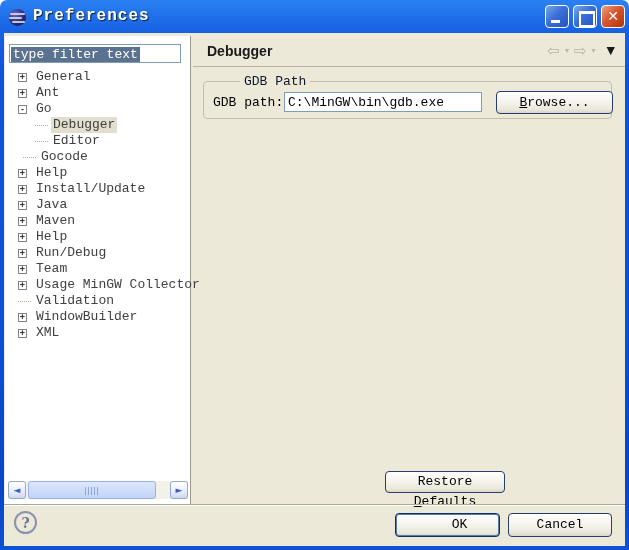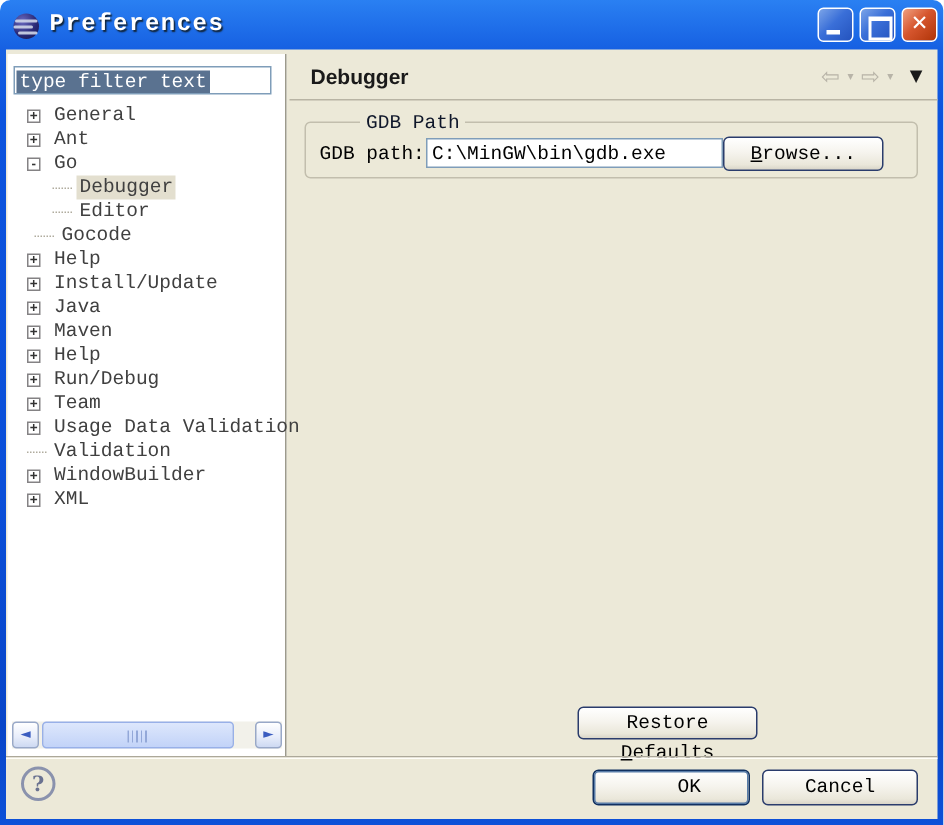--- a/index.html
+++ b/index.html
@@ -105,21 +105,21 @@
     border:1px solid #7f9db9; background:#fff; padding:0 3px;
     font:13px/18px "Liberation Mono", monospace; color:#000;
   }
 
   
   .xp-btn {
     position:absolute; height:22px; border:1px solid #2a3c6c; border-radius:4px;
     background:linear-gradient(180deg,#ffffff 0%,#f6f4ee 45%,#eae7da 85%,#d9d5c8 100%);
     font:13px/20px "Liberation Mono", monospace; color:#000; text-align:center; cursor:pointer;
   }
-  .browse-btn { left:278px; top:9px; width:107px; height:23px; }
+  .browse-btn { left:292px; top:9px; width:117px; height:23px; }
   .restore-btn { left:192px; top:438px; width:120px; }
   .apply-btn { left:320px; top:438px; width:105px; }
 
   
   .footer-sep { position:absolute; left:0; top:471px; width:621px; height:2px;
     border-top:1px solid #aca899; border-bottom:1px solid #fffef8; }
   .help-btn {
     position:absolute; left:10px; top:478px; width:23px; height:23px; border-radius:50%;
     border:2px solid #8a92ad; color:#6a7290; background:transparent;
     font:bold 14px/20px "DejaVu Serif", serif; text-align:center; cursor:pointer;
@@ -200,21 +200,21 @@
           <div class="tree-row" style="padding-left: 13px;">
             <span class="tree-toggle">+</span>
             <span class="tree-label">Run/Debug</span>
           </div>
           <div class="tree-row" style="padding-left: 13px;">
             <span class="tree-toggle">+</span>
             <span class="tree-label">Team</span>
           </div>
           <div class="tree-row" style="padding-left: 13px;">
             <span class="tree-toggle">+</span>
-            <span class="tree-label">Usage Data Validation</span>
+            <span class="tree-label">Usage MinGW Collector</span>
           </div>
           <div class="tree-row" style="padding-left: 13px;">
             <span class="tree-stub"></span>
             <span class="tree-label">Validation</span>
           </div>
           <div class="tree-row" style="padding-left: 13px;">
             <span class="tree-toggle">+</span>
             <span class="tree-label">WindowBuilder</span>
           </div>
           <div class="tree-row" style="padding-left: 13px;">

